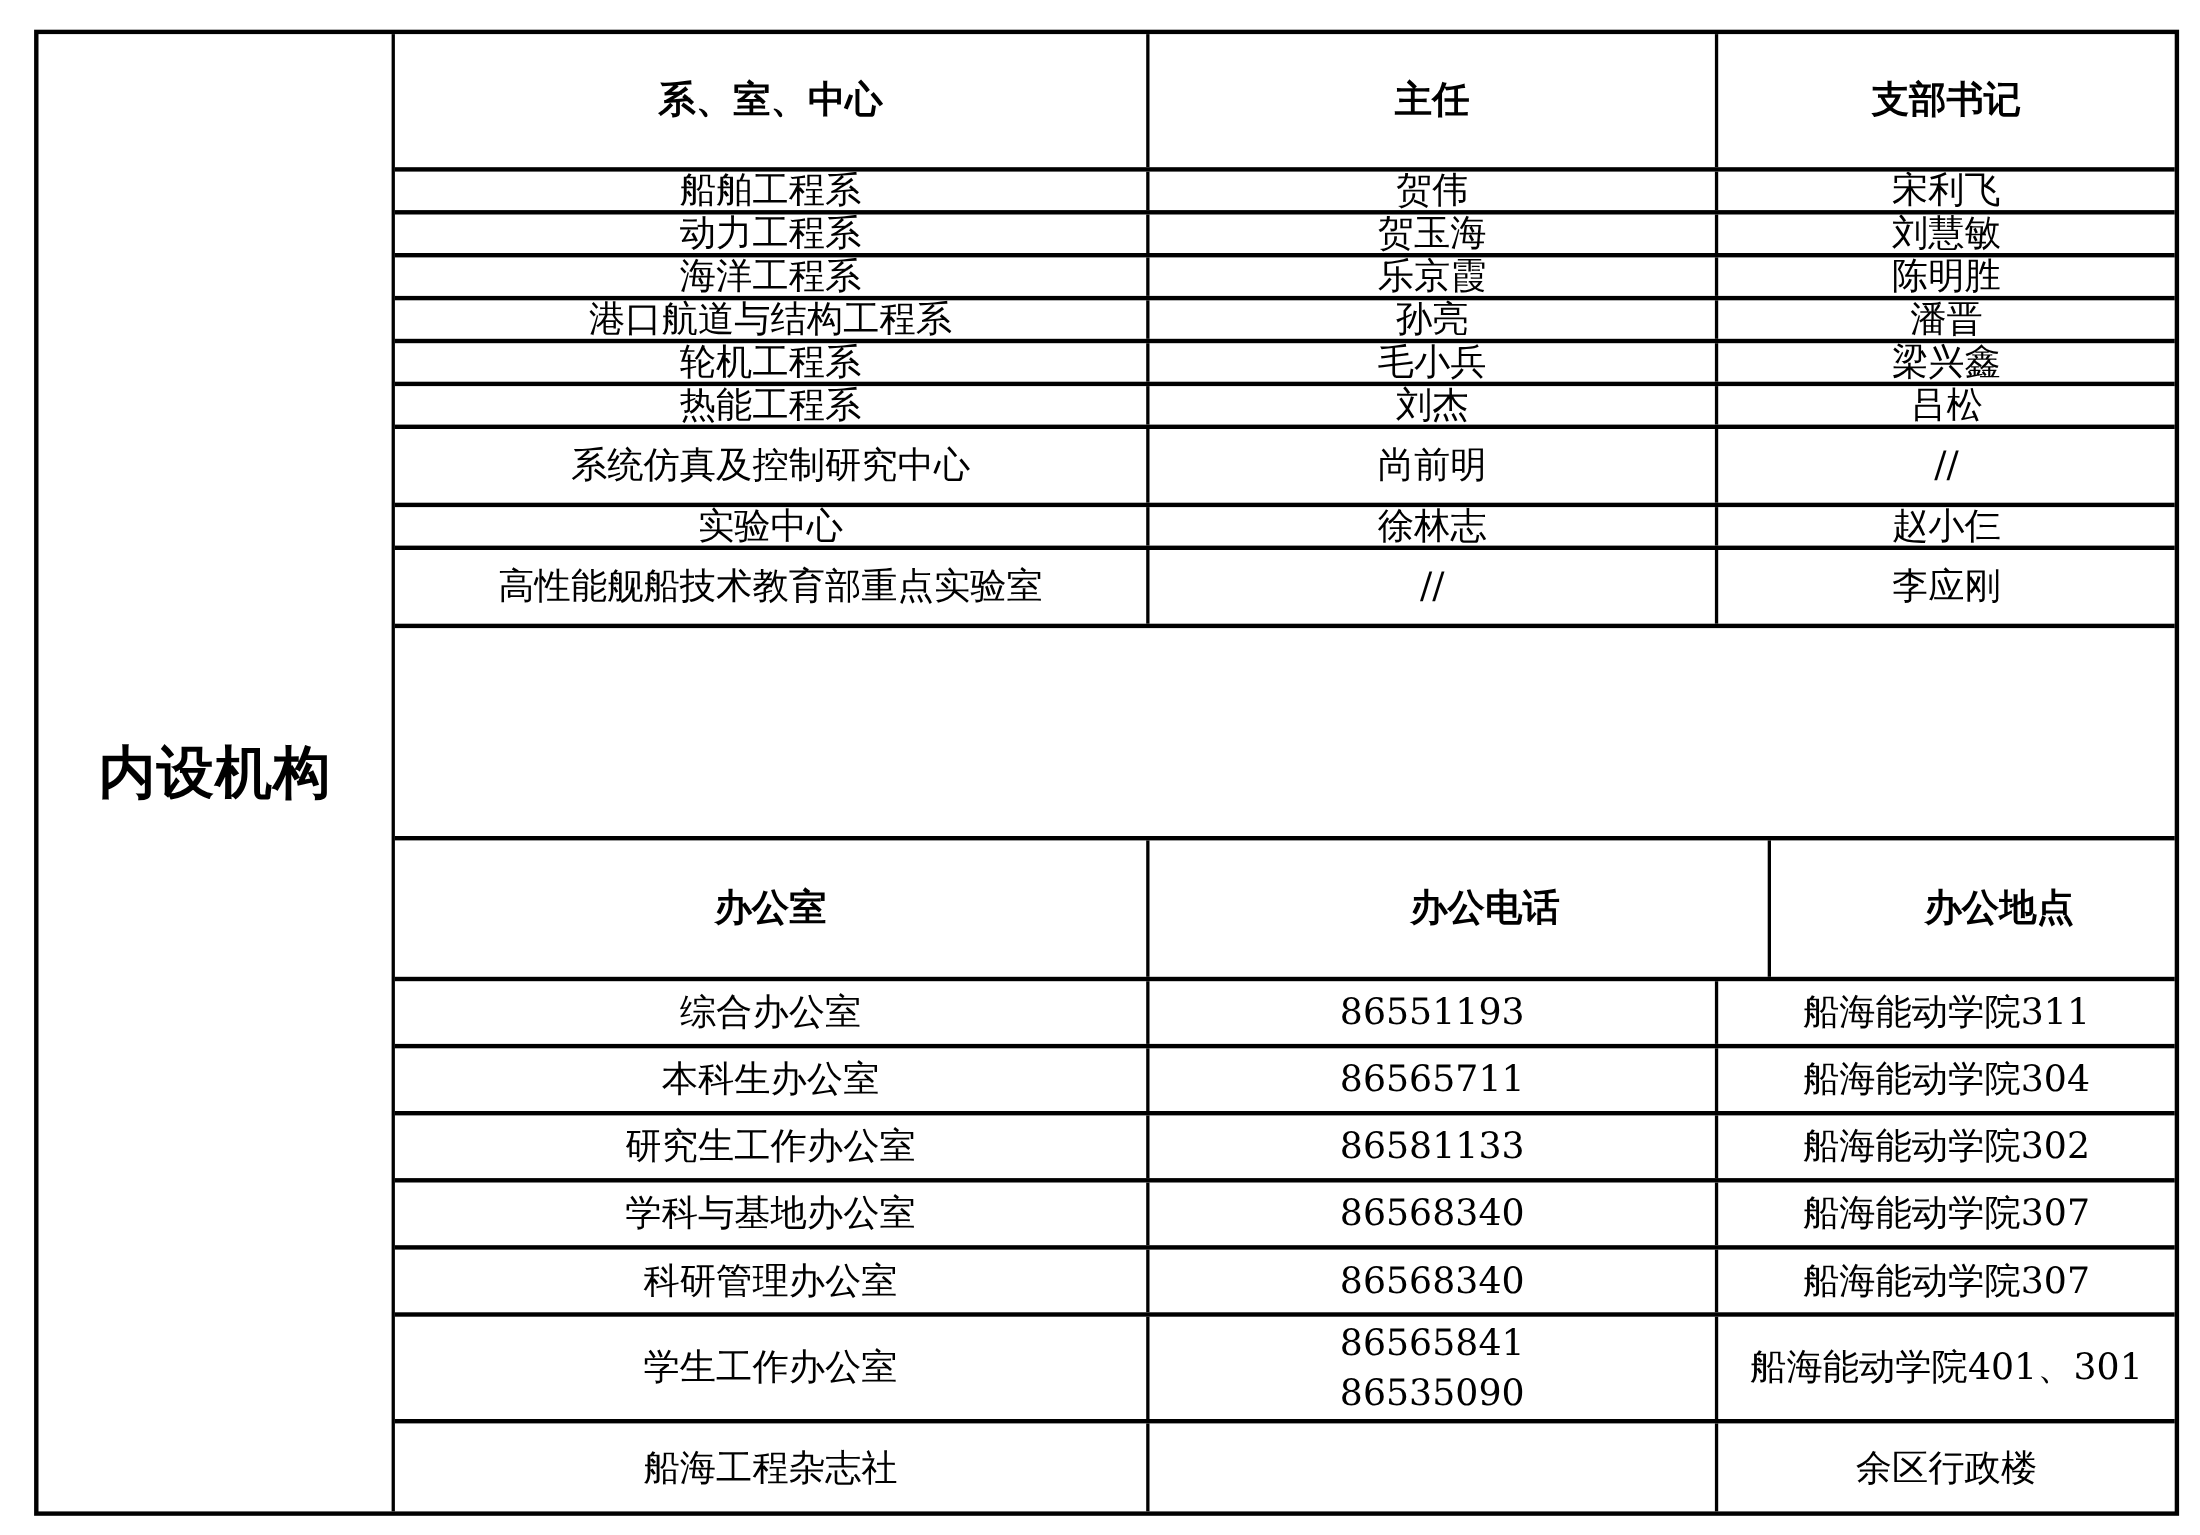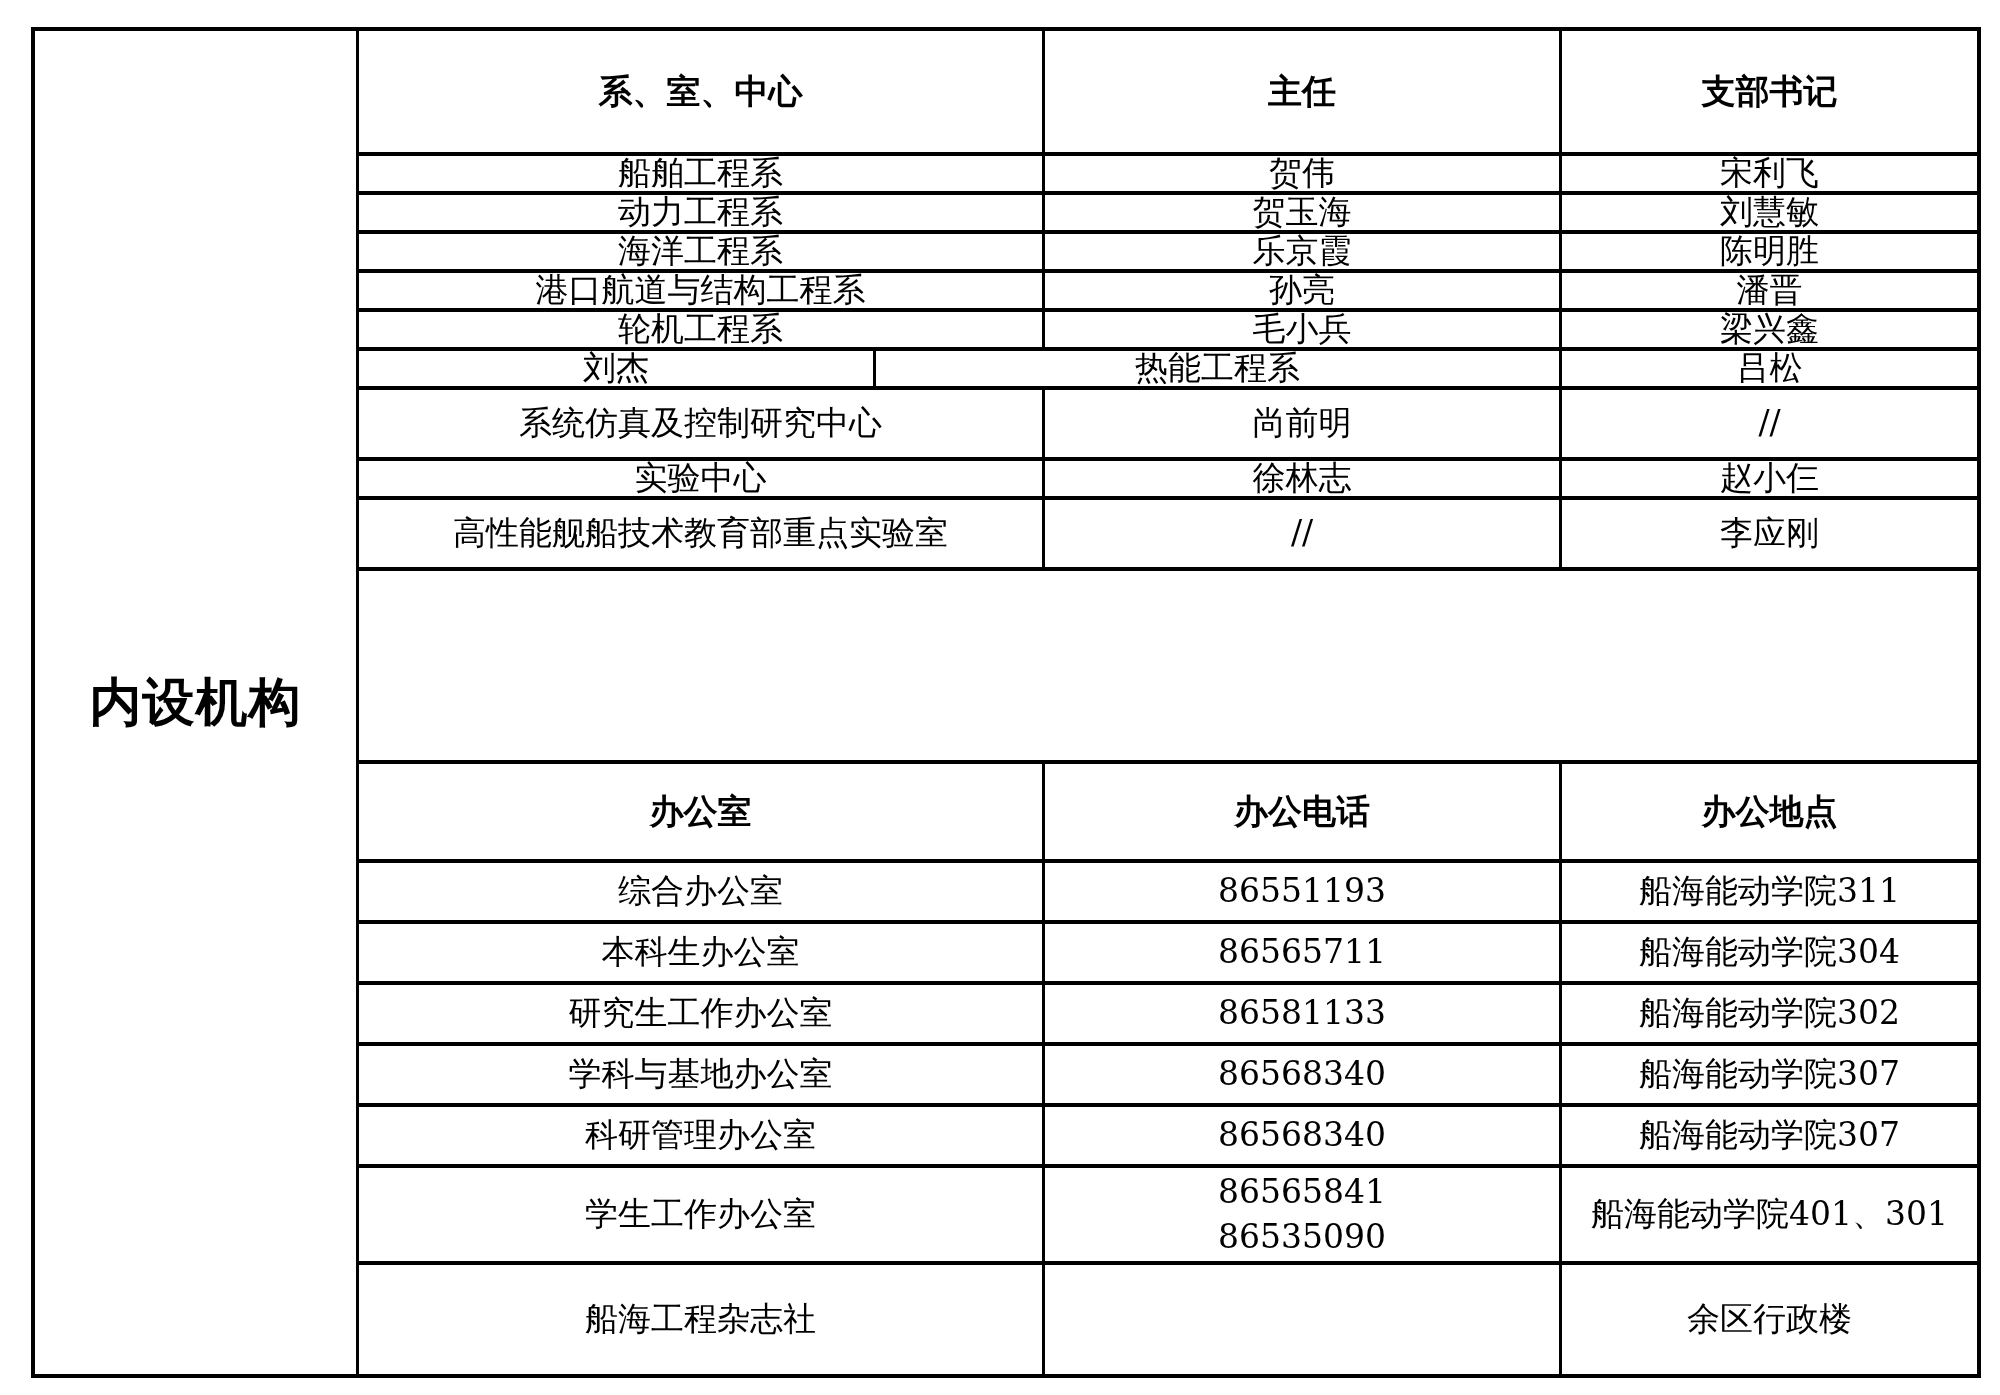--- a/index.html
+++ b/index.html
@@ -62,21 +62,21 @@
   }
   .c1 { width: 686px; border-right: 3px solid #000; }
   .c2 { width: 517px; border-right: 3px solid #000; }
   .c3 { flex: 1; }
   .header-row .cell {
     font-family: "Liberation Sans", "DejaVu Sans", sans-serif;
     font-weight: bold;
     font-size: 34px;
   }
   .h-s1 { height: 125px; }
-  .h-s2 { height: 99px; }
+  .h-s2 { height: 128px; gap: 48px; }
   .r-n1 { height: 39px; }
   .r-n2 { height: 61px; }
   .r-t1 { height: 71px; }
   .r-t2 { height: 97px; }
   .r-empty { height: 193px; }
   .r-last { flex: 1; border-bottom: none; }
   .rows-anchor { display: contents; }
 </style>
 </head>
 <body>
@@ -107,22 +107,22 @@
           <div class="cell c3">陈明胜</div>
         </div><div class="row r-n1">
           <div class="cell c1">港口航道与结构工程系</div>
           <div class="cell c2">孙亮</div>
           <div class="cell c3">潘晋</div>
         </div><div class="row r-n1">
           <div class="cell c1">轮机工程系</div>
           <div class="cell c2">毛小兵</div>
           <div class="cell c3">梁兴鑫</div>
         </div><div class="row r-n1">
+          <div class="cell c1">热能工程系</div>
           <div class="cell c2">刘杰</div>
-          <div class="cell c1">热能工程系</div>
           <div class="cell c3">吕松</div>
         </div><div class="row r-t1">
           <div class="cell c1">系统仿真及控制研究中心</div>
           <div class="cell c2">尚前明</div>
           <div class="cell c3">//</div>
         </div><div class="row r-n1">
           <div class="cell c1">实验中心</div>
           <div class="cell c2">徐林志</div>
           <div class="cell c3">赵小仨</div>
         </div><div class="row r-t1">

